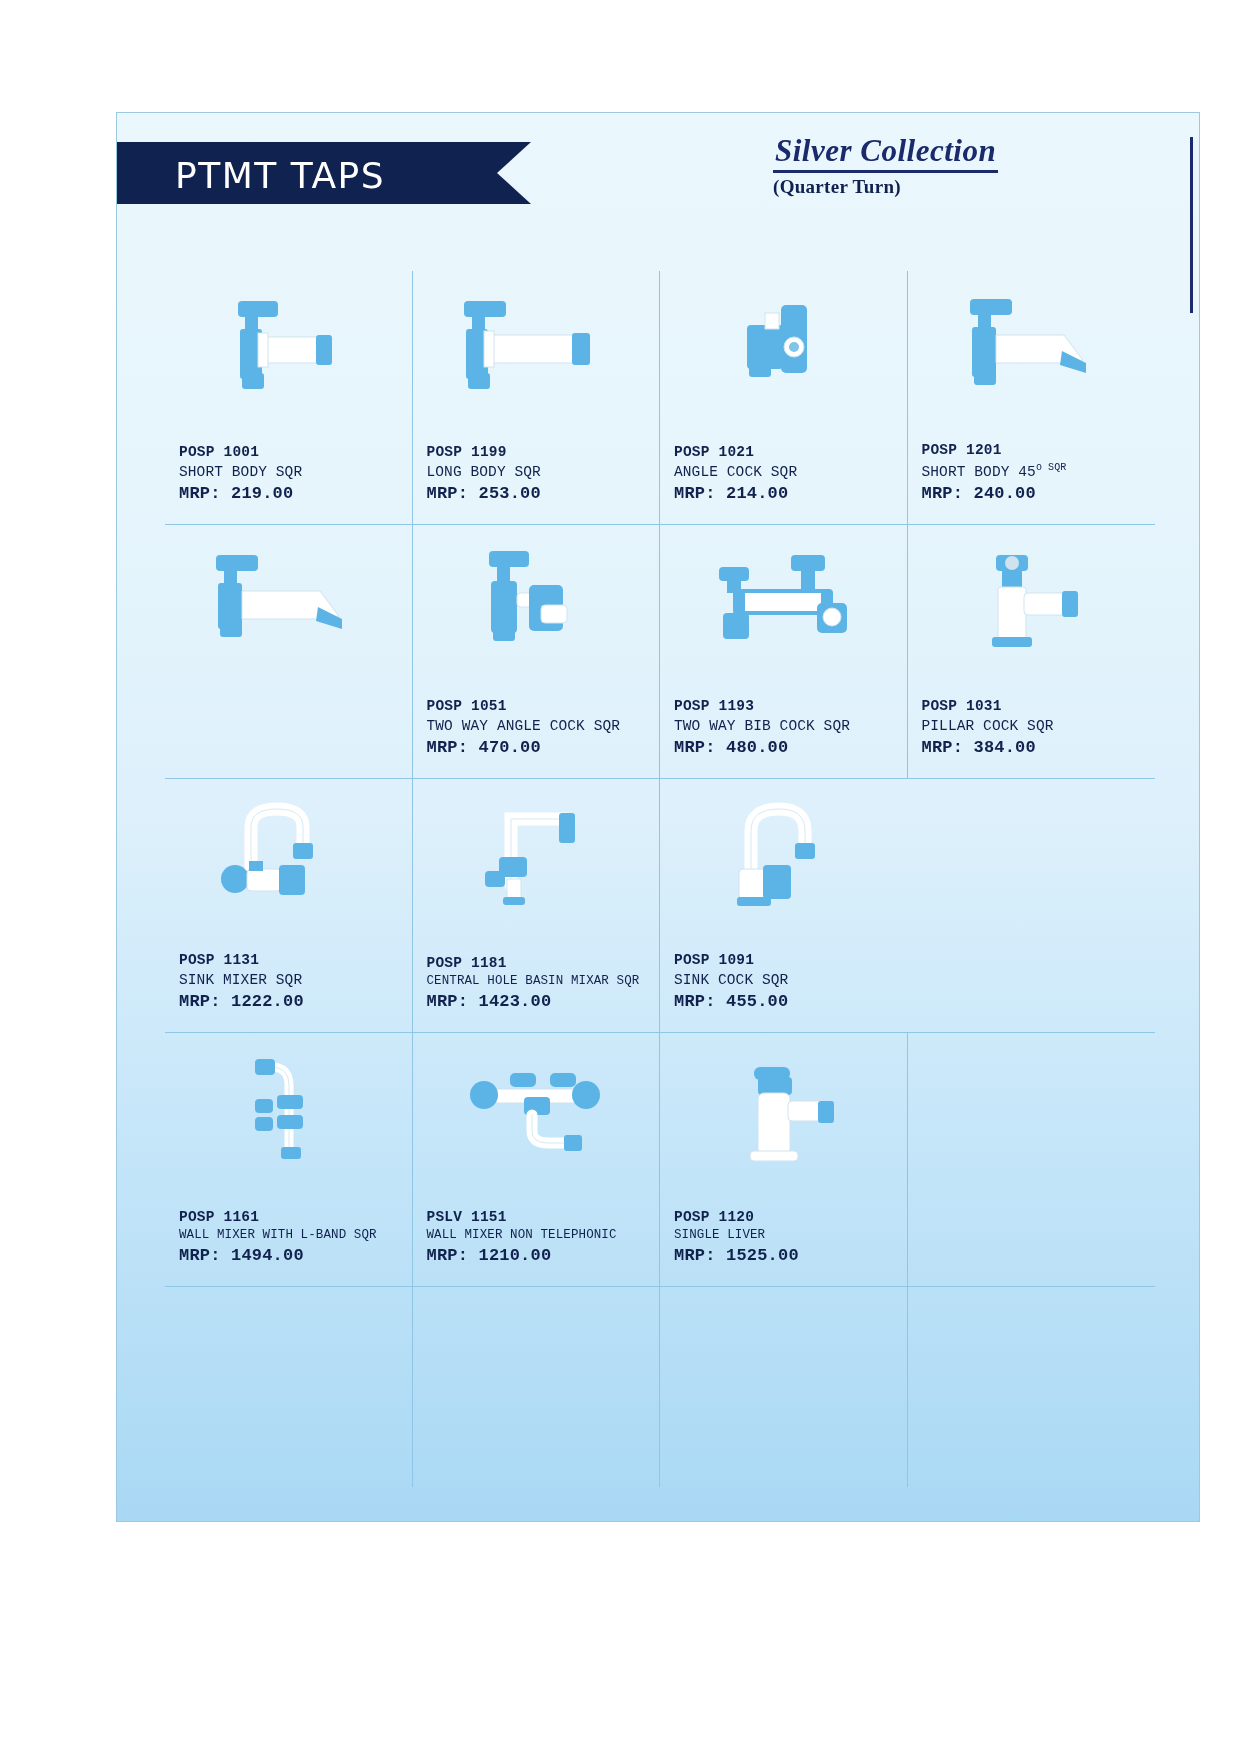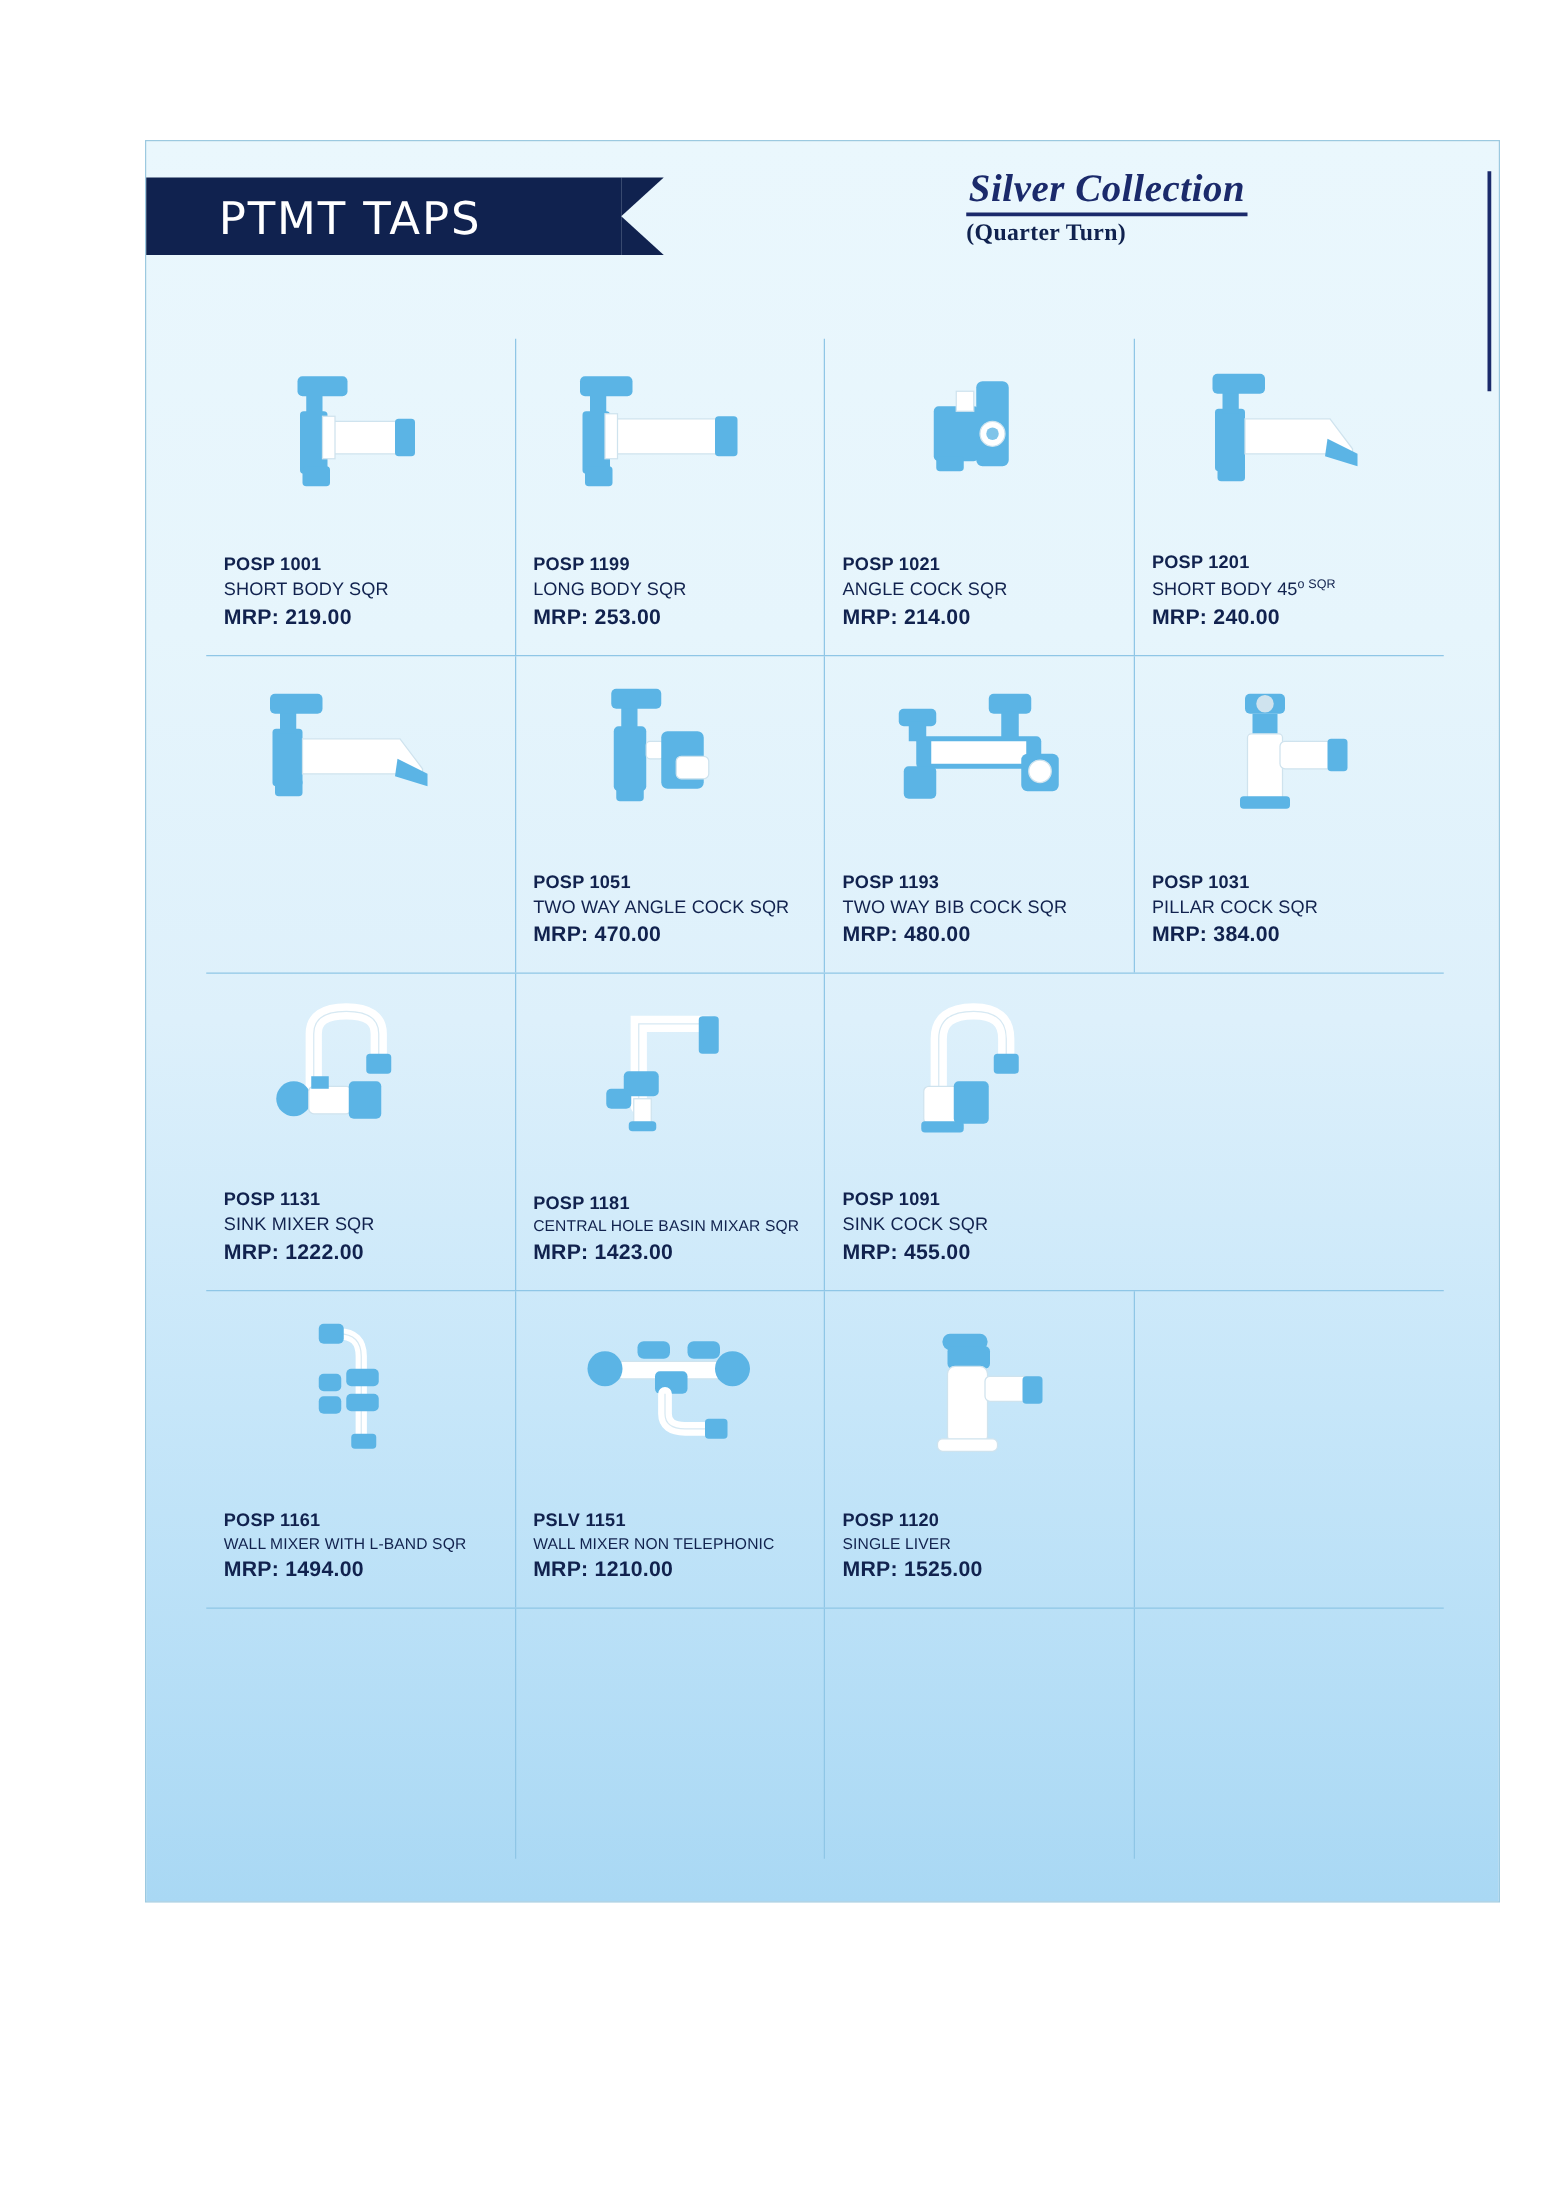--- a/index.html
+++ b/index.html
@@ -117,20 +117,21 @@
     border-bottom: 1px solid #8fc6e6;
     display: flex;
   }
   .row.r4 { height: 253px; }
   .row.empty { height: 200px; border-bottom: none; }
   .cell {
     position: relative;
     width: 25%;
     box-sizing: border-box;
     border-right: 1px solid #8fc6e6;
+    font-family: Liberation Mono, monospace;
   }
   .cell:last-child { border-right: none; }
 
   .prod-img {
     position: absolute;
     left: 0;
     top: 6px;
     width: 100%;
     height: 148px;
   }

